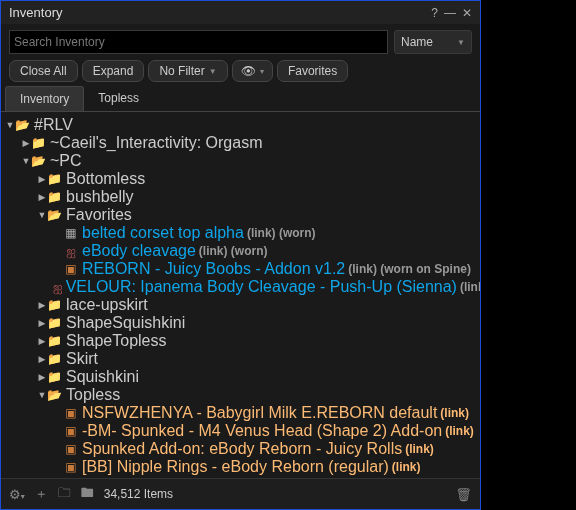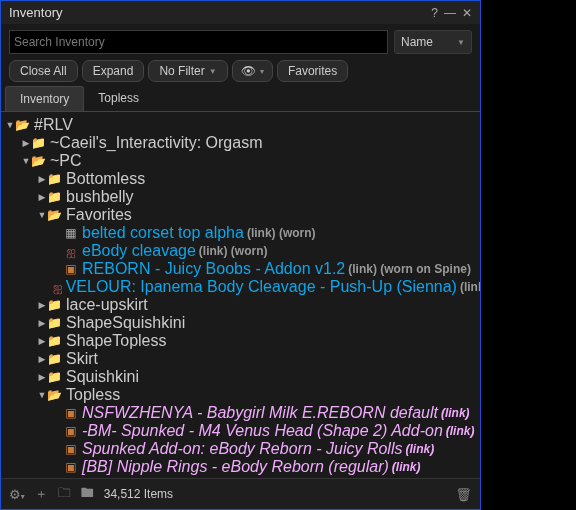--- a/index.html
+++ b/index.html
@@ -27,21 +27,21 @@
 .caret{width:10px;font-size:9px;color:#aaa;text-align:center}
 .ficon{width:16px;height:14px;margin-right:3px;display:inline-flex;align-items:center;justify-content:center}
 .folder-open{color:#d4a748}
 .folder-closed{color:#c9a055}
 .item-box{color:#c77a3a}
 .item-body{color:#b55}
 .item-alpha{color:#aaa}
 .label{font-size:16px}
 .bold{font-weight:normal;color:#0ea5e9}
 .suffix{font-weight:bold;color:#999;margin-left:3px}
-.ital{font-style:italic;color:#f0abfc}
+.ital{color:#fdba74}
 .statusbar{display:flex;align-items:center;padding:4px 8px;border-top:1px solid #333;background:#1e1e1e;gap:10px}
 .sicon{color:#888;cursor:pointer;font-size:13px}
 .status-text{flex:1;color:#ccc}
 .chev{font-size:8px;color:#888}
 </style>
 </head>
 <body>
 
 <div class="window">
   <div class="titlebar">

